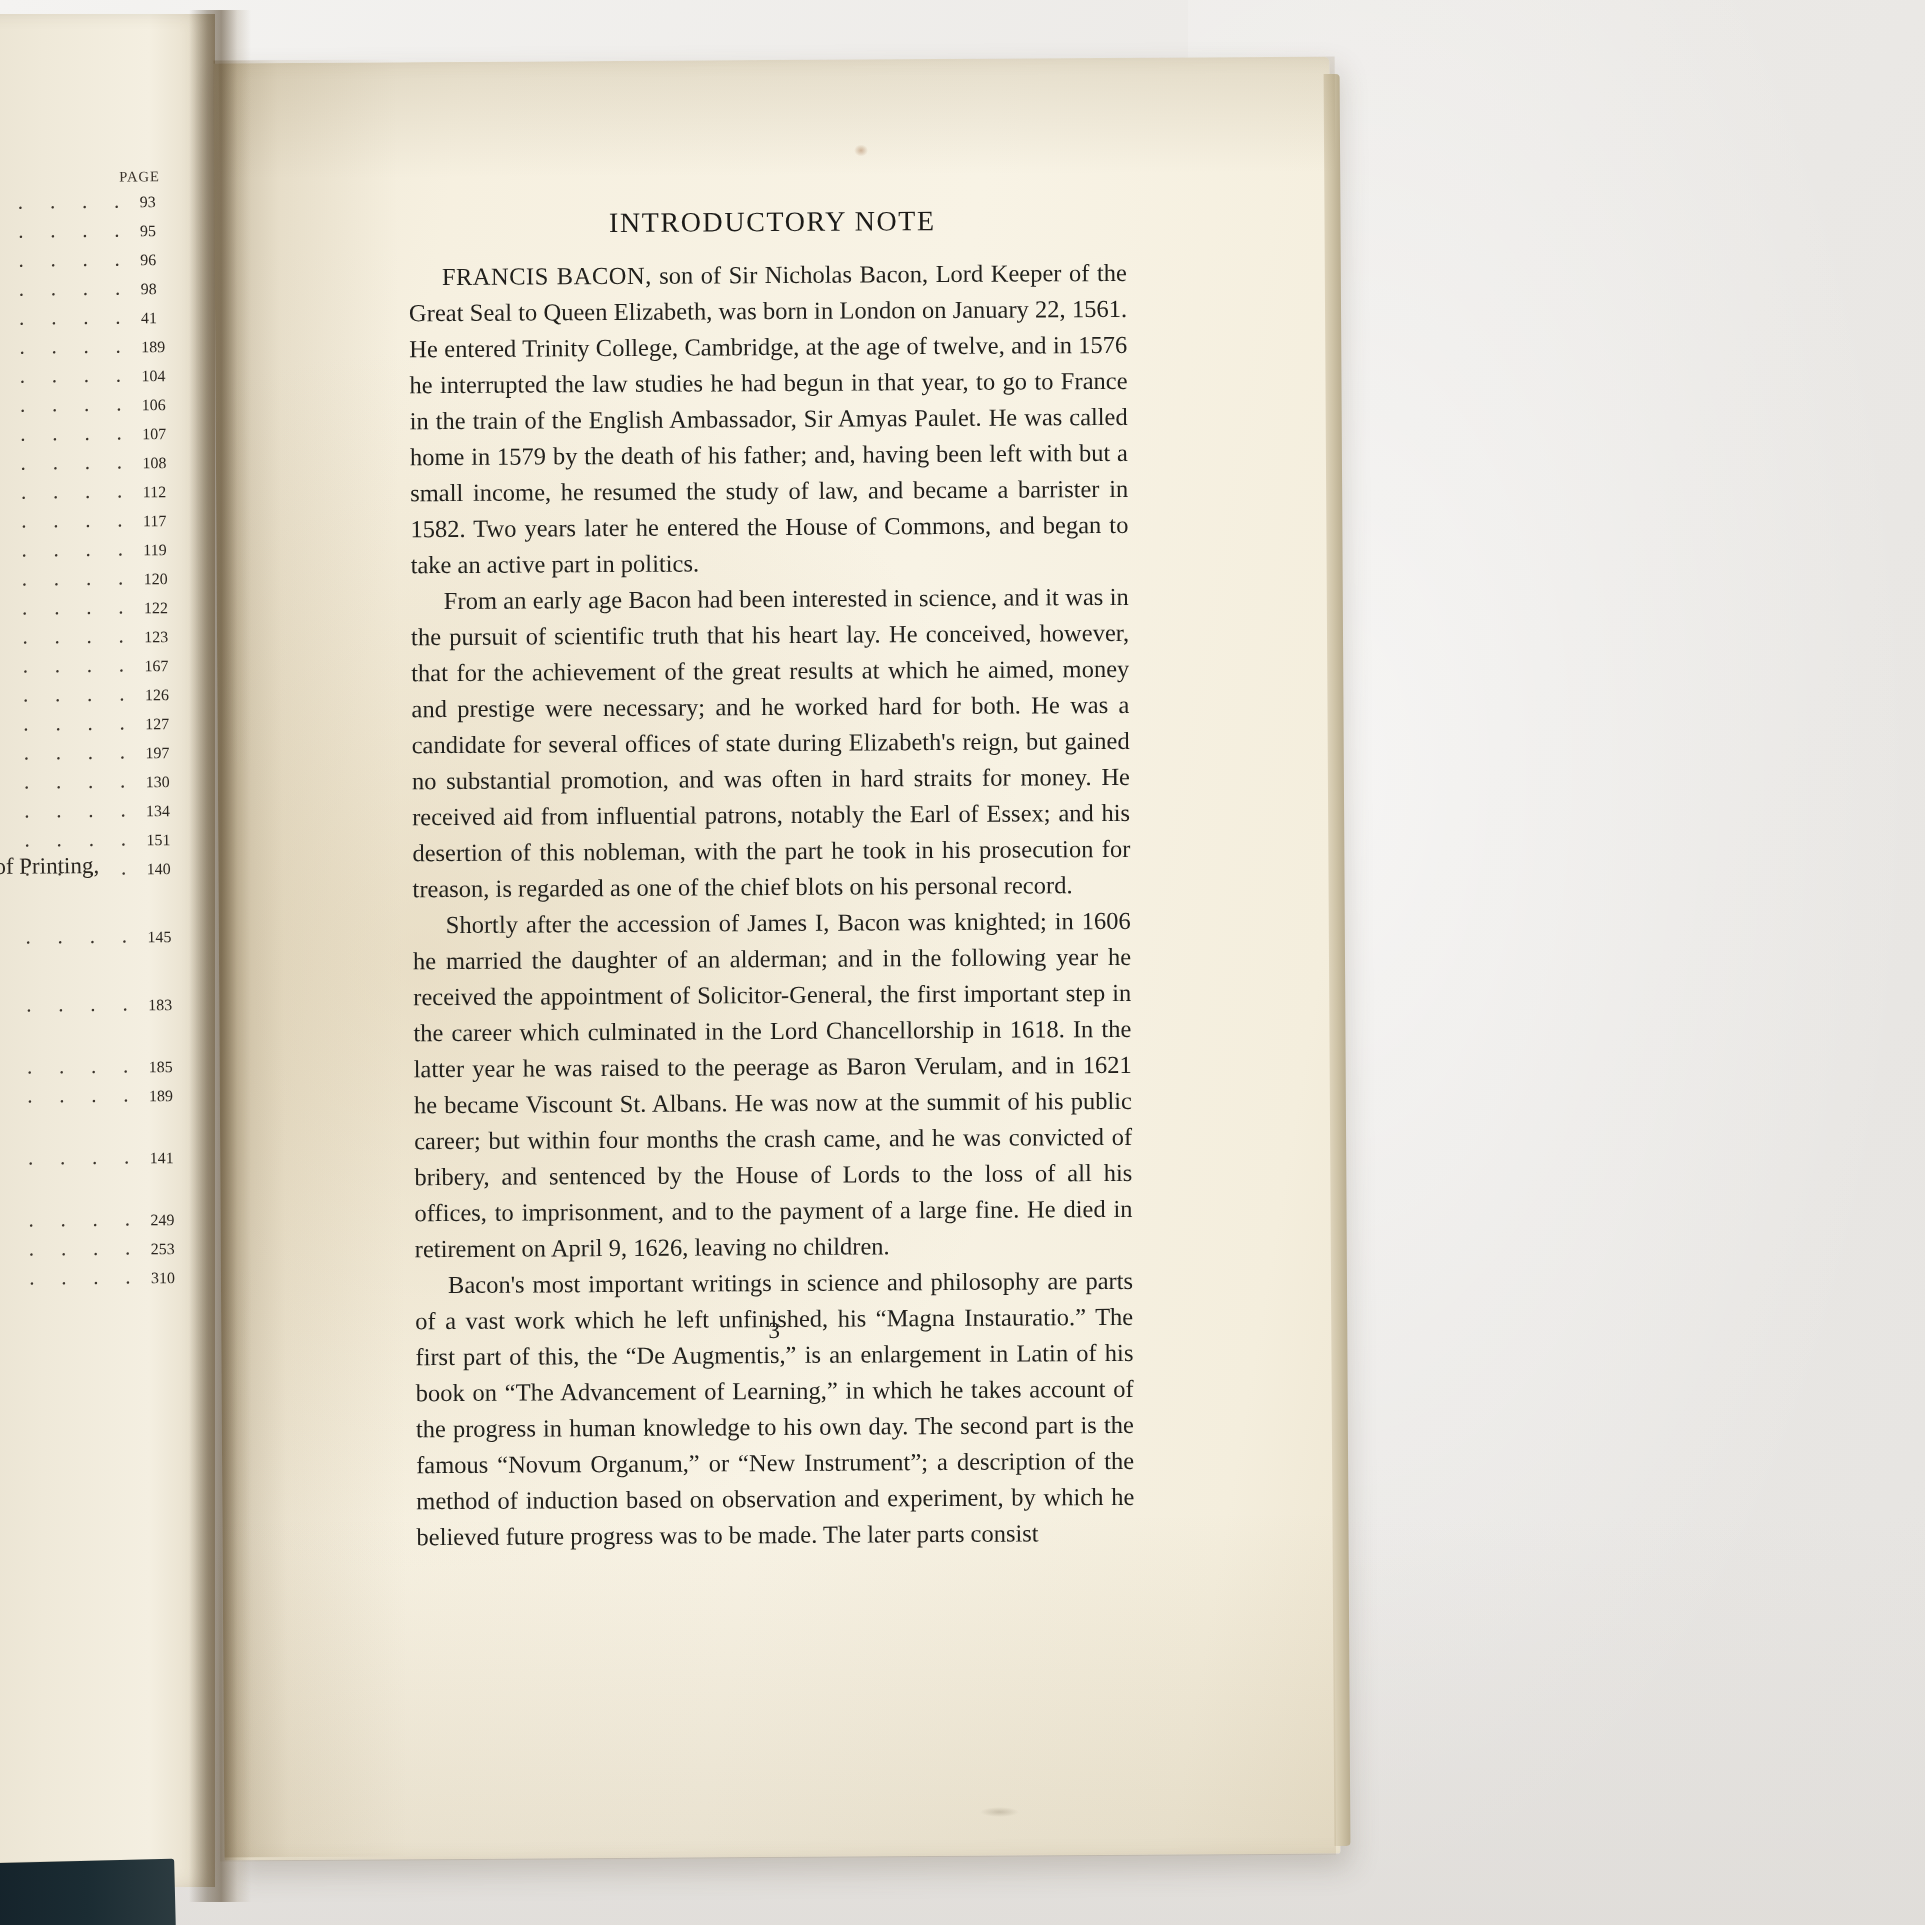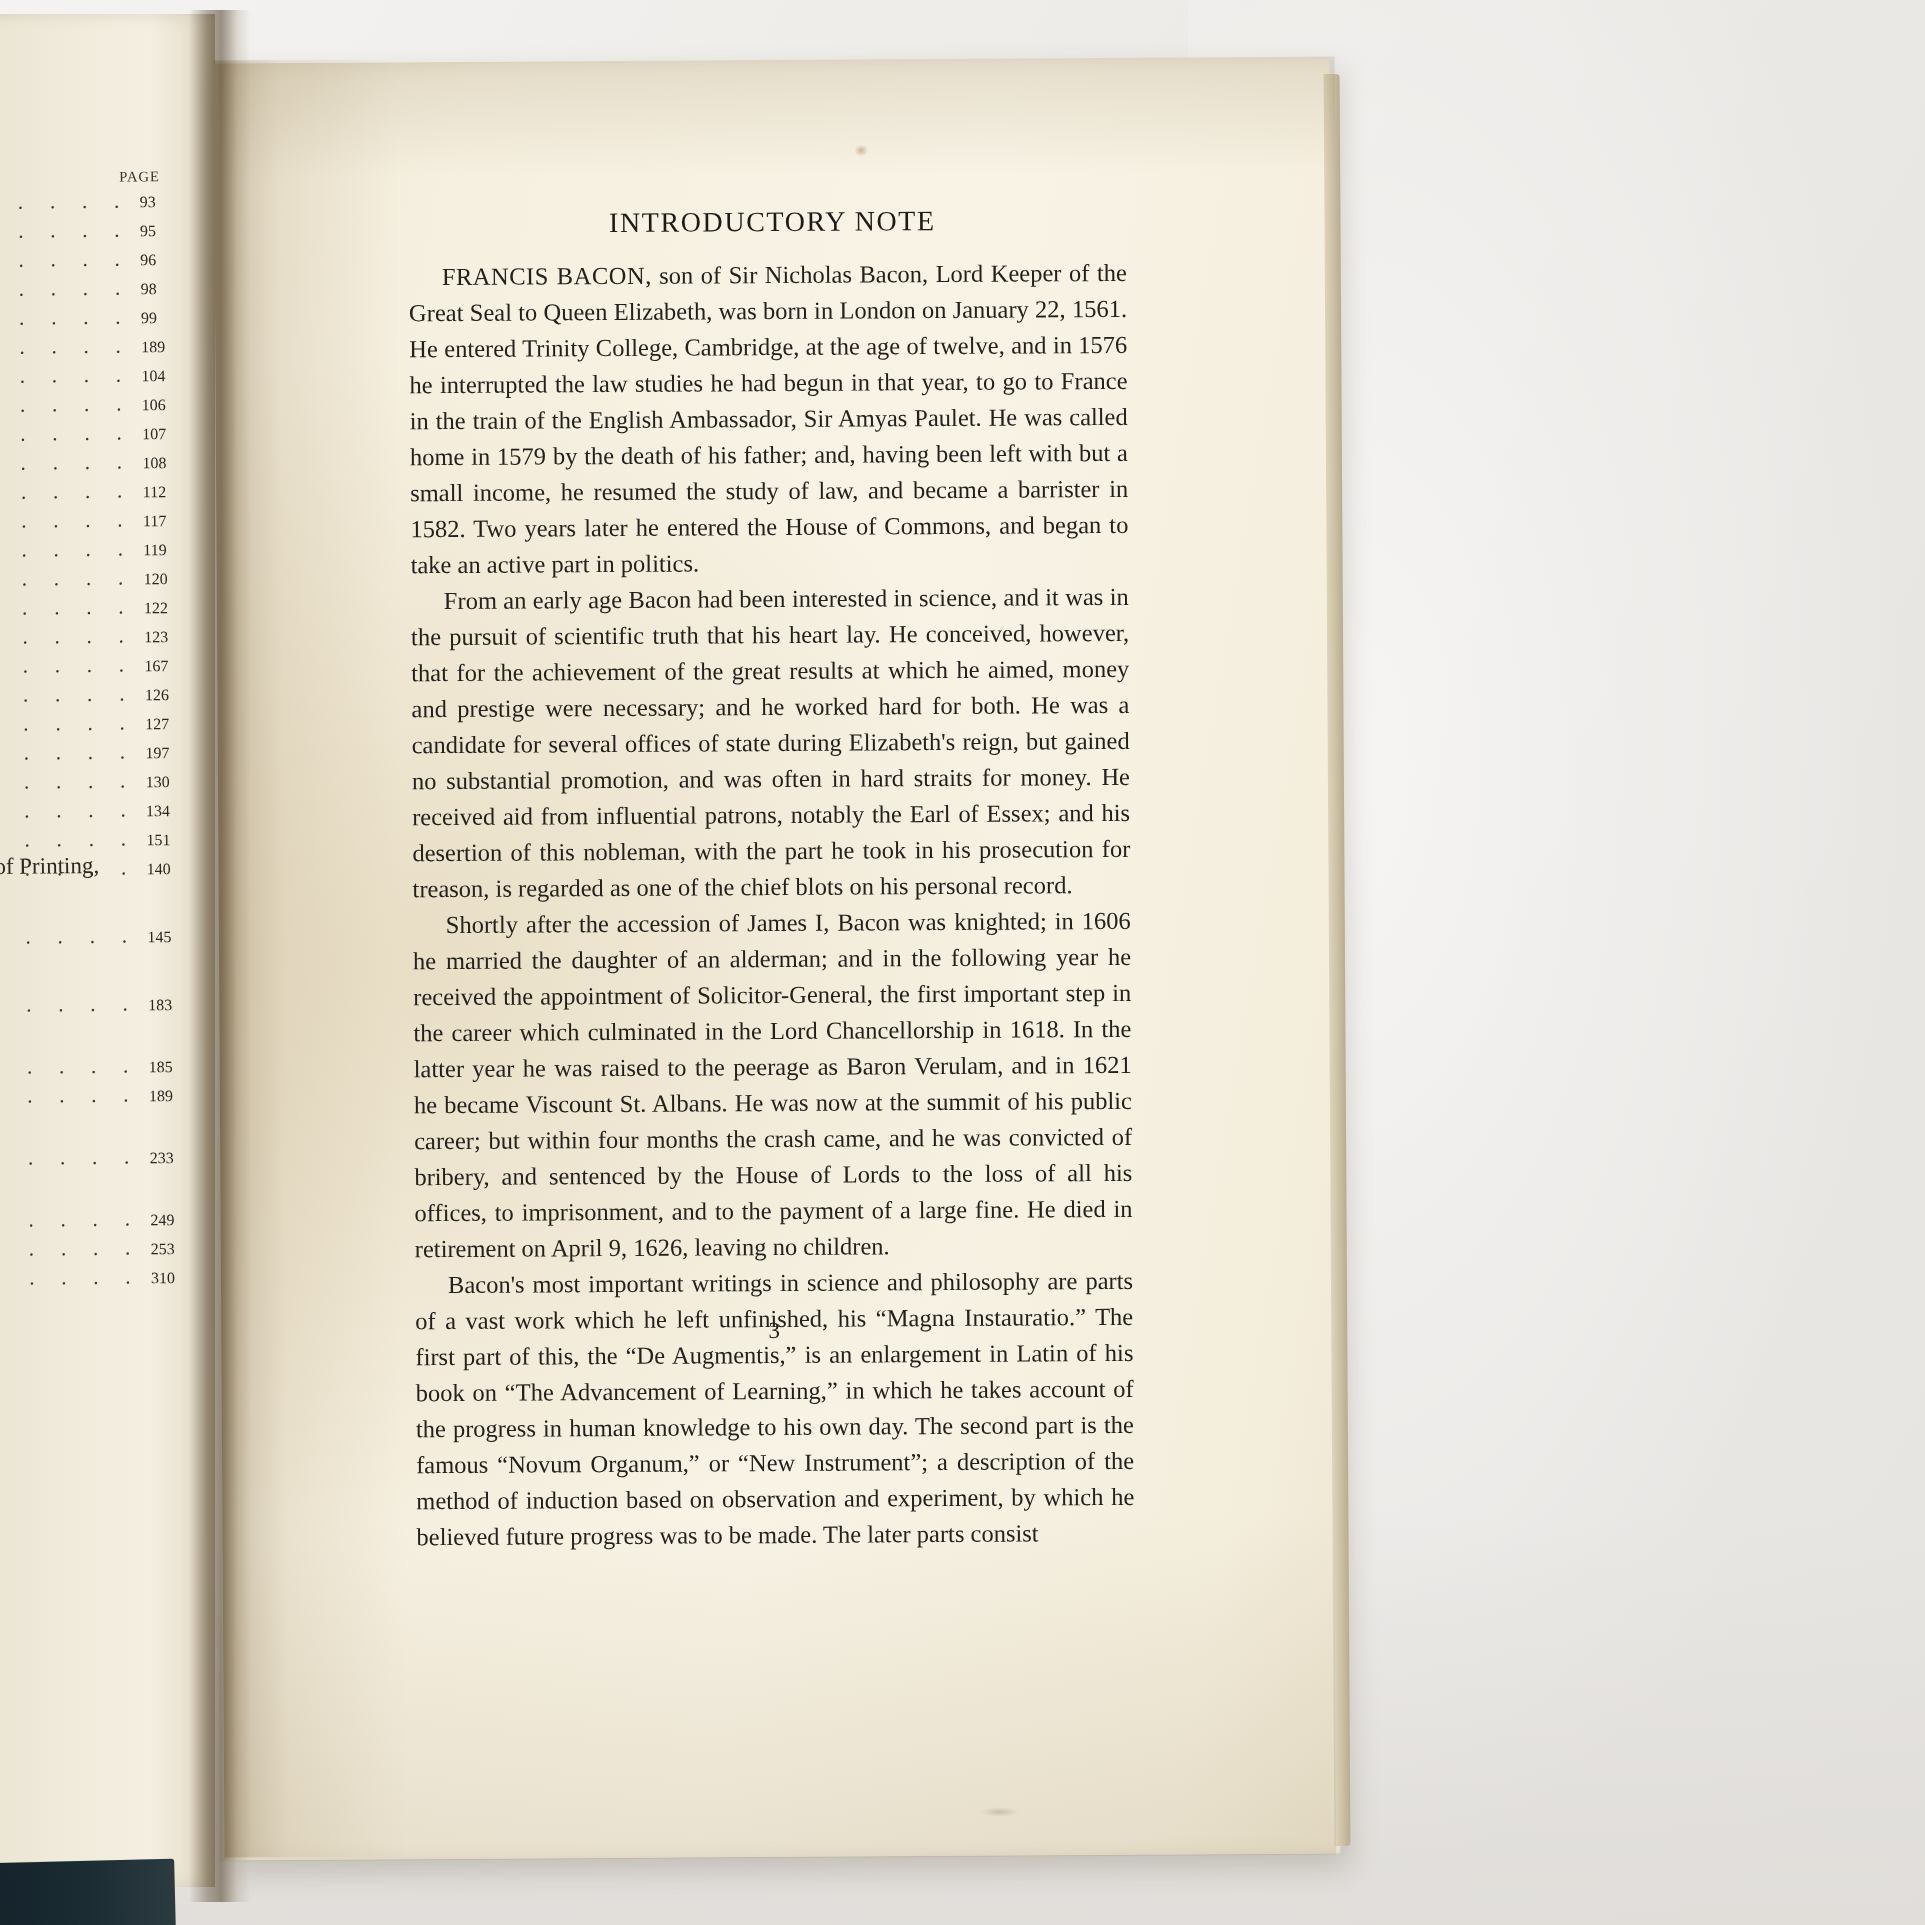--- a/index.html
+++ b/index.html
@@ -303,21 +303,21 @@
             <div class="toc-row">
               <span class="dots">. . . .</span>
               <span class="num">96</span>
             </div>
             <div class="toc-row">
               <span class="dots">. . . .</span>
               <span class="num">98</span>
             </div>
             <div class="toc-row">
               <span class="dots">. . . .</span>
-              <span class="num">99</span>
+              <span class="num">41</span>
             </div>
             <div class="toc-row">
               <span class="dots">. . . .</span>
               <span class="num">189</span>
             </div>
             <div class="toc-row">
               <span class="dots">. . . .</span>
               <span class="num">104</span>
             </div>
             <div class="toc-row">
@@ -399,21 +399,21 @@
             <div class="toc-row gap-md">
               <span class="dots">. . . .</span>
               <span class="num">185</span>
             </div>
             <div class="toc-row">
               <span class="dots">. . . .</span>
               <span class="num">189</span>
             </div>
             <div class="toc-row gap-md">
               <span class="dots">. . . .</span>
-              <span class="num">233</span>
+              <span class="num">141</span>
             </div>
             <div class="toc-row gap-md">
               <span class="dots">. . . .</span>
               <span class="num">249</span>
             </div>
             <div class="toc-row">
               <span class="dots">. . . .</span>
               <span class="num">253</span>
             </div>
             <div class="toc-row">

